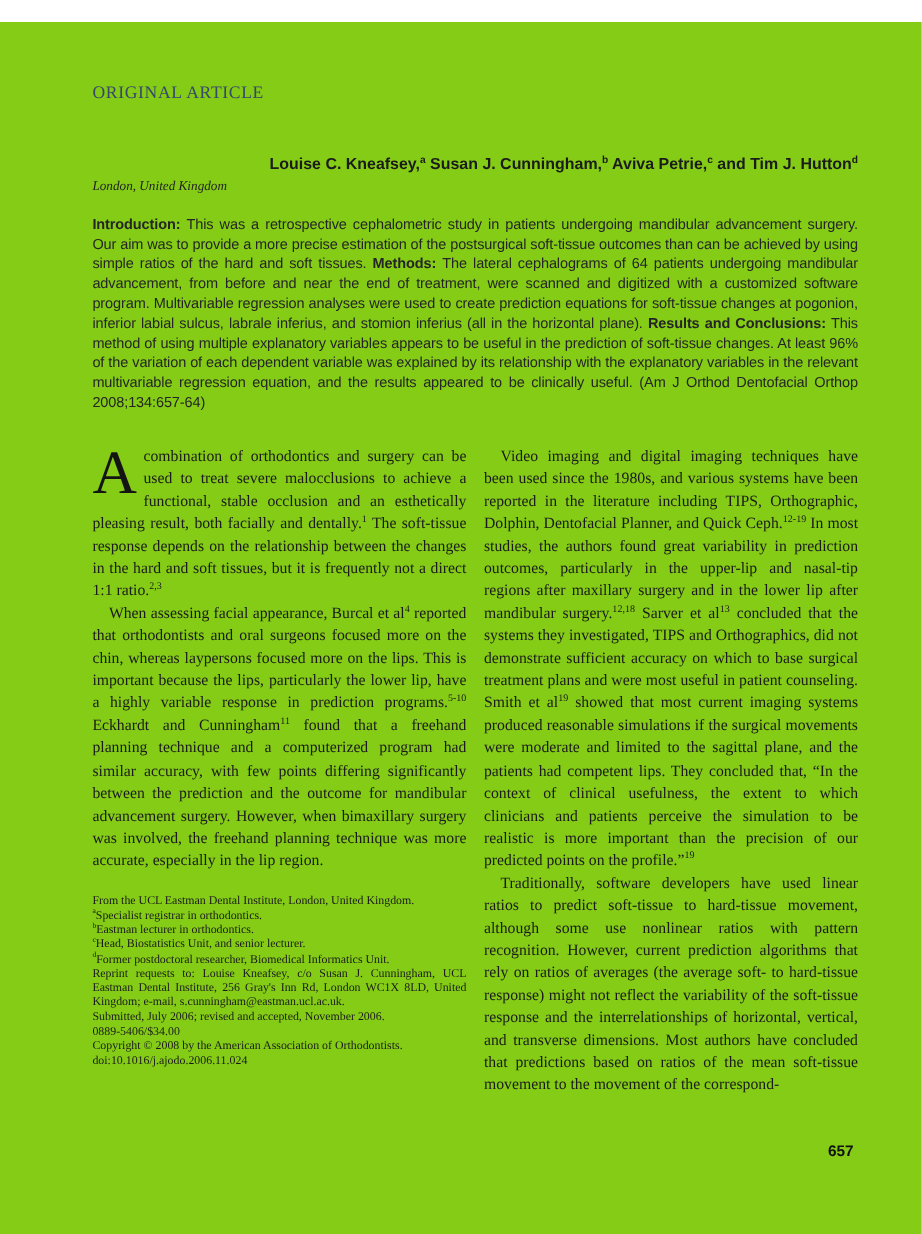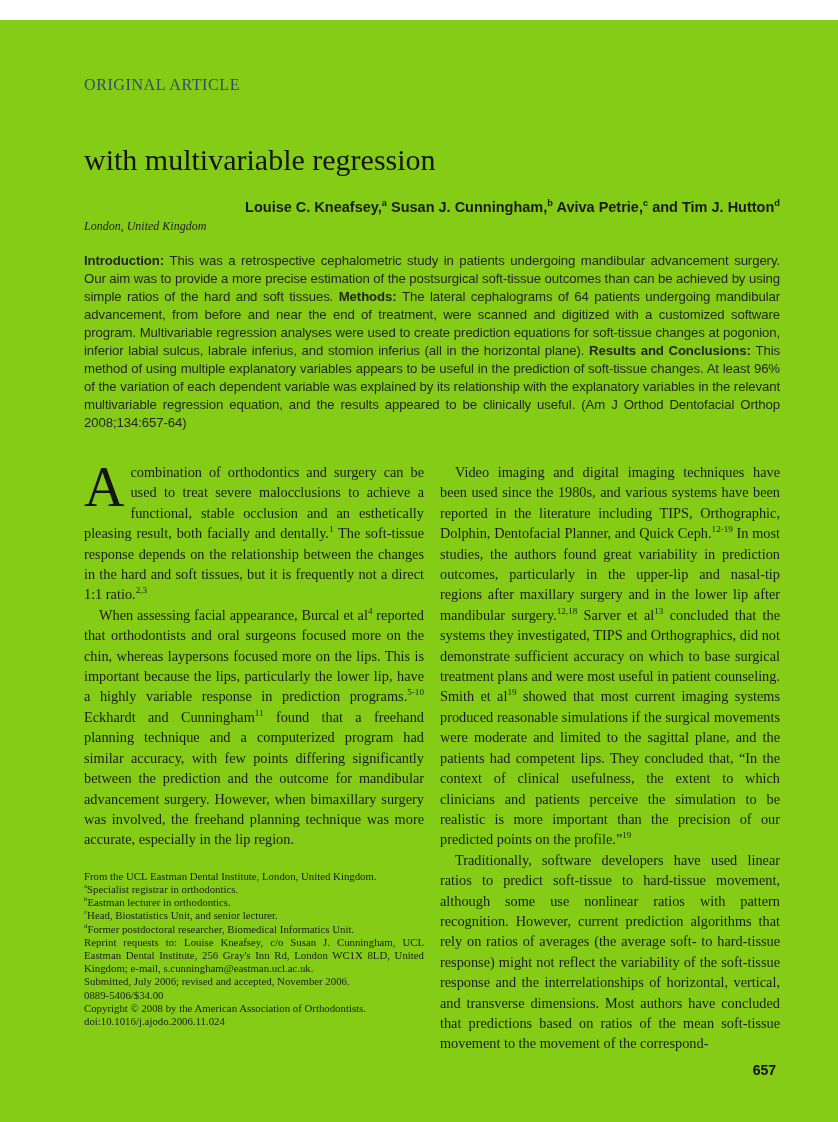--- a/index.html
+++ b/index.html
@@ -83,37 +83,36 @@
   }
   .footnotes {
     margin-top: 20px;
     font-size: 10.8px;
     line-height: 13.2px;
     text-align: justify;
   }
   .footnote { margin: 0; }
   .page-number {
     position: absolute;
-    top: 1042px;
+    top: 1018px;
     right: 62px;
     font-family: "Liberation Sans", sans-serif;
     font-size: 14px;
     font-weight: bold;
     color: #111;
   }
 </style>
 </head>
 <body>
 
 <div class="page">
 
   <div class="kicker">ORIGINAL ARTICLE</div>
 
   <div class="title">
-    <div>with multivariable regression</div>
   </div>
 
   <div class="authors"><span>Louise C. Kneafsey,</span><span class="sup">a</span><span> Susan J. Cunningham,</span><span class="sup">b</span><span> Aviva Petrie,</span><span class="sup">c</span><span> and Tim J. Hutton</span><span class="sup">d</span></div>
 
   <div class="affiliation">London, United Kingdom</div>
 
   <div class="abstract"><span class="b">Introduction: </span><span>This was a retrospective cephalometric study in patients undergoing mandibular advancement surgery. Our aim was to provide a more precise estimation of the postsurgical soft-tissue outcomes than can be achieved by using simple ratios of the hard and soft tissues. </span><span class="b">Methods: </span><span>The lateral cephalograms of 64 patients undergoing mandibular advancement, from before and near the end of treatment, were scanned and digitized with a customized software program. Multivariable regression analyses were used to create prediction equations for soft-tissue changes at pogonion, inferior labial sulcus, labrale inferius, and stomion inferius (all in the horizontal plane). </span><span class="b">Results and Conclusions: </span><span>This method of using multiple explanatory variables appears to be useful in the prediction of soft-tissue changes. At least 96% of the variation of each dependent variable was explained by its relationship with the explanatory variables in the relevant multivariable regression equation, and the results appeared to be clinically useful. (Am J Orthod Dentofacial Orthop 2008;134:657-64)</span></div>
 
   <div class="columns">
 

